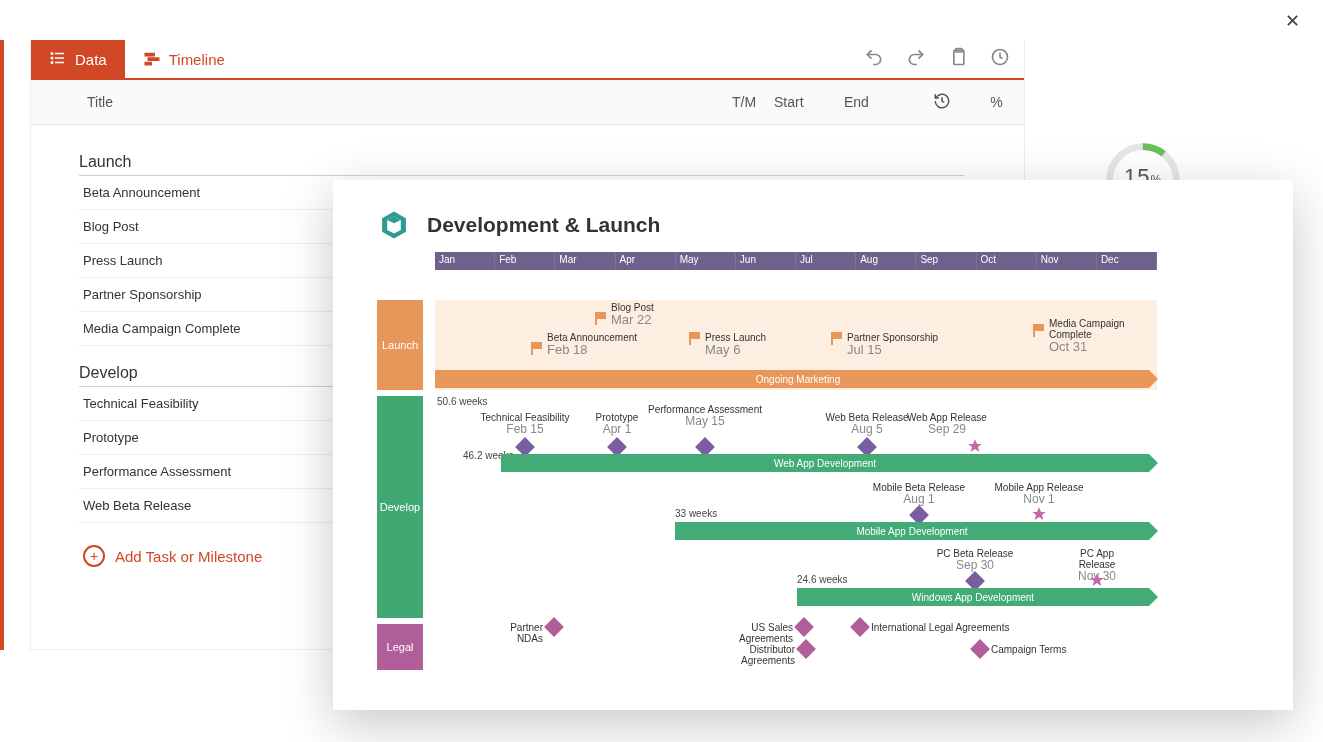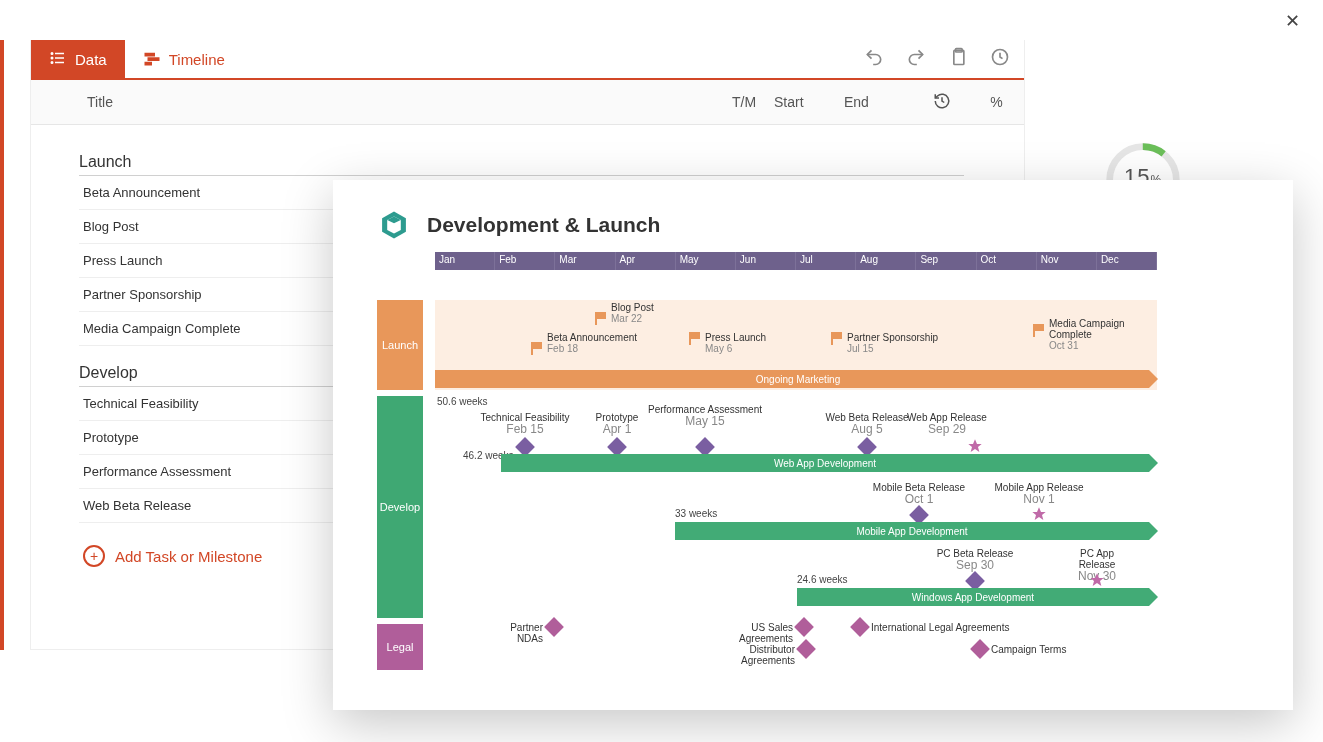--- a/index.html
+++ b/index.html
@@ -79,21 +79,21 @@
   .bar.orange.arrow::after { border-left-color:#e8975a; }
   .bar.green.arrow::after  { border-left-color:#42ab76; }
 
   .dur-label { position:absolute; font-size:10px; color:#444; }
 
   
   .flag { position:absolute; width:12px; height:12px; }
   .flag::before { content:""; position:absolute; left:0; top:0; width:2px; height:13px; background:#e8975a; }
   .flag::after  { content:""; position:absolute; left:2px; top:0; width:9px; height:7px; background:#e8975a; }
   .ms-label { position:absolute; font-size:10px; color:#333; line-height:1.1; }
-  .ms-label small { display:block; color:#888; font-size:10px; }
+  .ms-label small { display:block; color:#888; font-size:13px; }
 
   .diamond { position:absolute; width:14px; height:14px; transform:rotate(45deg); }
   .diamond.purple { background:#7a5ea1; }
   .diamond.magenta { background:#b05e9a; }
   .star { position:absolute; width:16px; height:16px; color:#c06aa8; }
   .star svg { width:16px; height:16px; fill:#c06aa8; }
 
   .ms-top { position:absolute; font-size:10px; color:#333; text-align:center; line-height:1.1; transform:translateX(-50%); }
   .ms-top small { display:block; color:#888; font-size:12px; }
 
@@ -269,21 +269,21 @@
       <div class="ms-top" style="left:512px; top:130px;text-align:center;"><span>Web App Release</span><small>Sep 29</small></div>
       <div class="star" style="left:532px; top:156px;"><svg viewBox="0 0 24 24">
             <polygon points="12,2 15,9 22,9 16.5,13.5 18.5,21 12,16.5 5.5,21 7.5,13.5 2,9 9,9"></polygon>
           </svg></div>
 
       <div class="dur-label" style="left:28px; top:168px;">46.2 weeks</div>
       <div class="bar green arrow" style="left:66px; top:172px; width:648px;">
           <span>Web App Development</span>
         </div>
 
-      <div class="ms-top" style="left:484px; top:200px;"><span>Mobile Beta Release</span><small>Oct 1</small></div>
+      <div class="ms-top" style="left:484px; top:200px;"><span>Mobile Beta Release</span><small>Aug 1</small></div>
       <div class="diamond purple" style="left:477px; top:226px;"></div>
       <div class="ms-top" style="left:604px; top:200px;"><span>Mobile App Release</span><small>Nov 1</small></div>
       <div class="star" style="left:596px; top:224px;"><svg viewBox="0 0 24 24">
             <polygon points="12,2 15,9 22,9 16.5,13.5 18.5,21 12,16.5 5.5,21 7.5,13.5 2,9 9,9"></polygon>
           </svg></div>
 
       <div class="dur-label" style="left:240px; top:226px;">33 weeks</div>
       <div class="bar green arrow" style="left:240px; top:240px; width:474px;">
           <span>Mobile App Development</span>
         </div>

